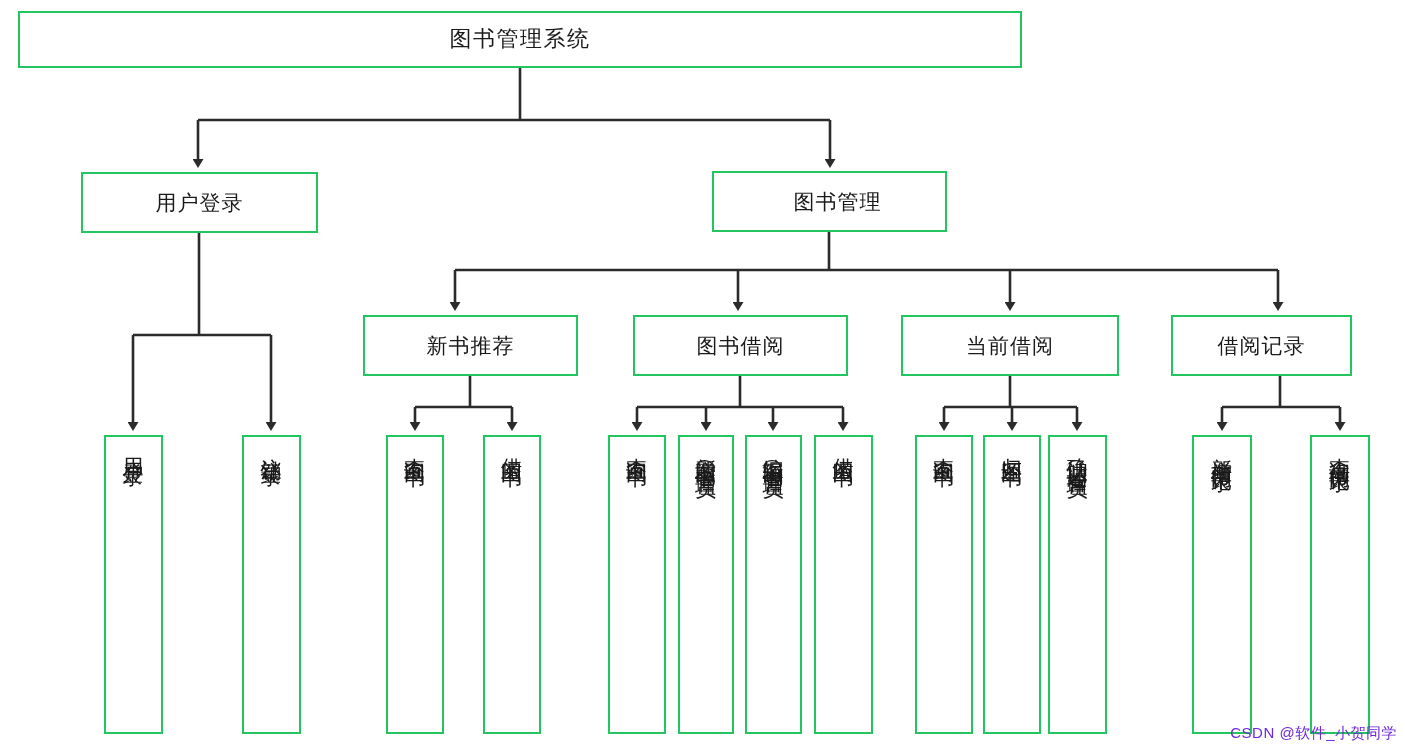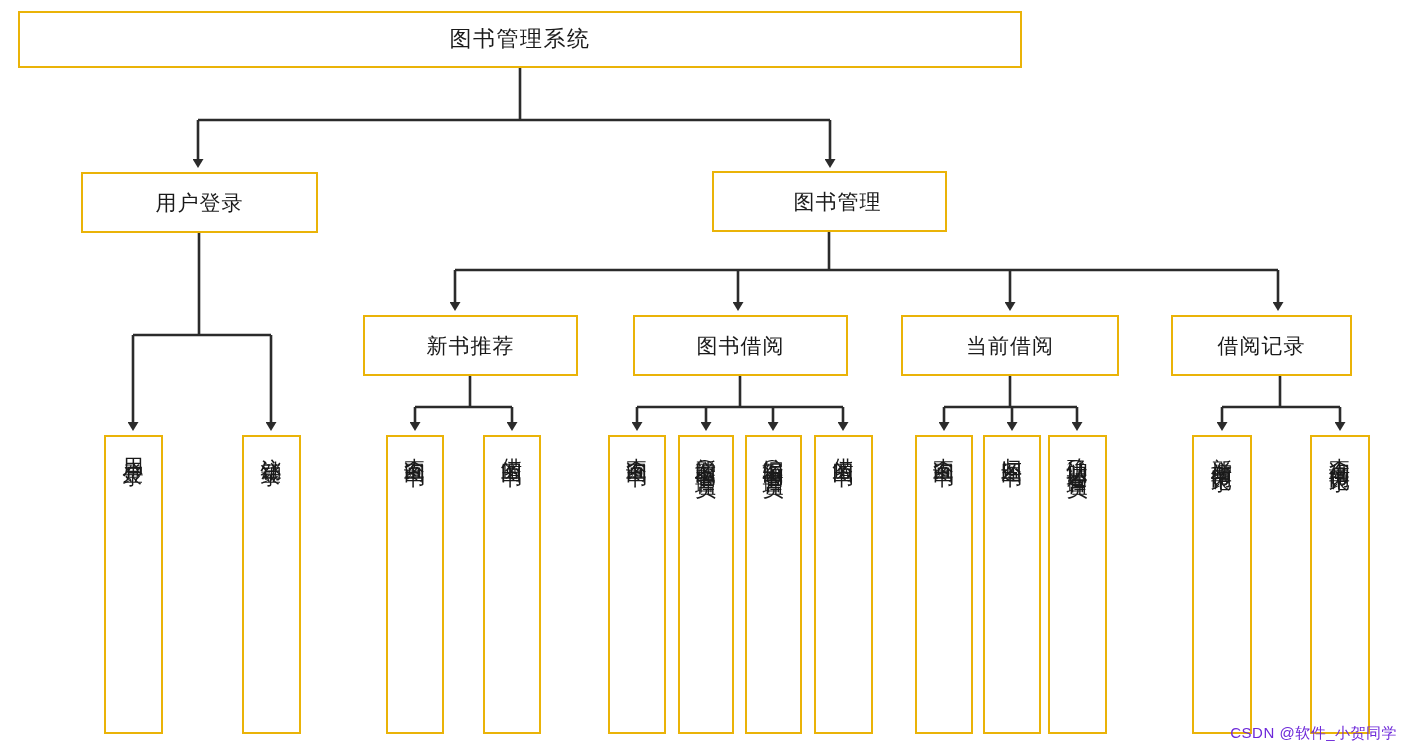--- a/index.html
+++ b/index.html
@@ -23,21 +23,21 @@
     left: 0;
     top: 0;
     width: 1405px;
     height: 747px;
     pointer-events: none;
   }
   .node {
     position: absolute;
     box-sizing: border-box;
     background: #ffffff;
-    border: 2px solid #eab308;
+    border: 2px solid #22c55e;
     display: flex;
     align-items: center;
     justify-content: center;
     color: #1a1a1a;
   }
   .node .label {
     display: block;
     text-align: center;
     line-height: 1.12;
   }

